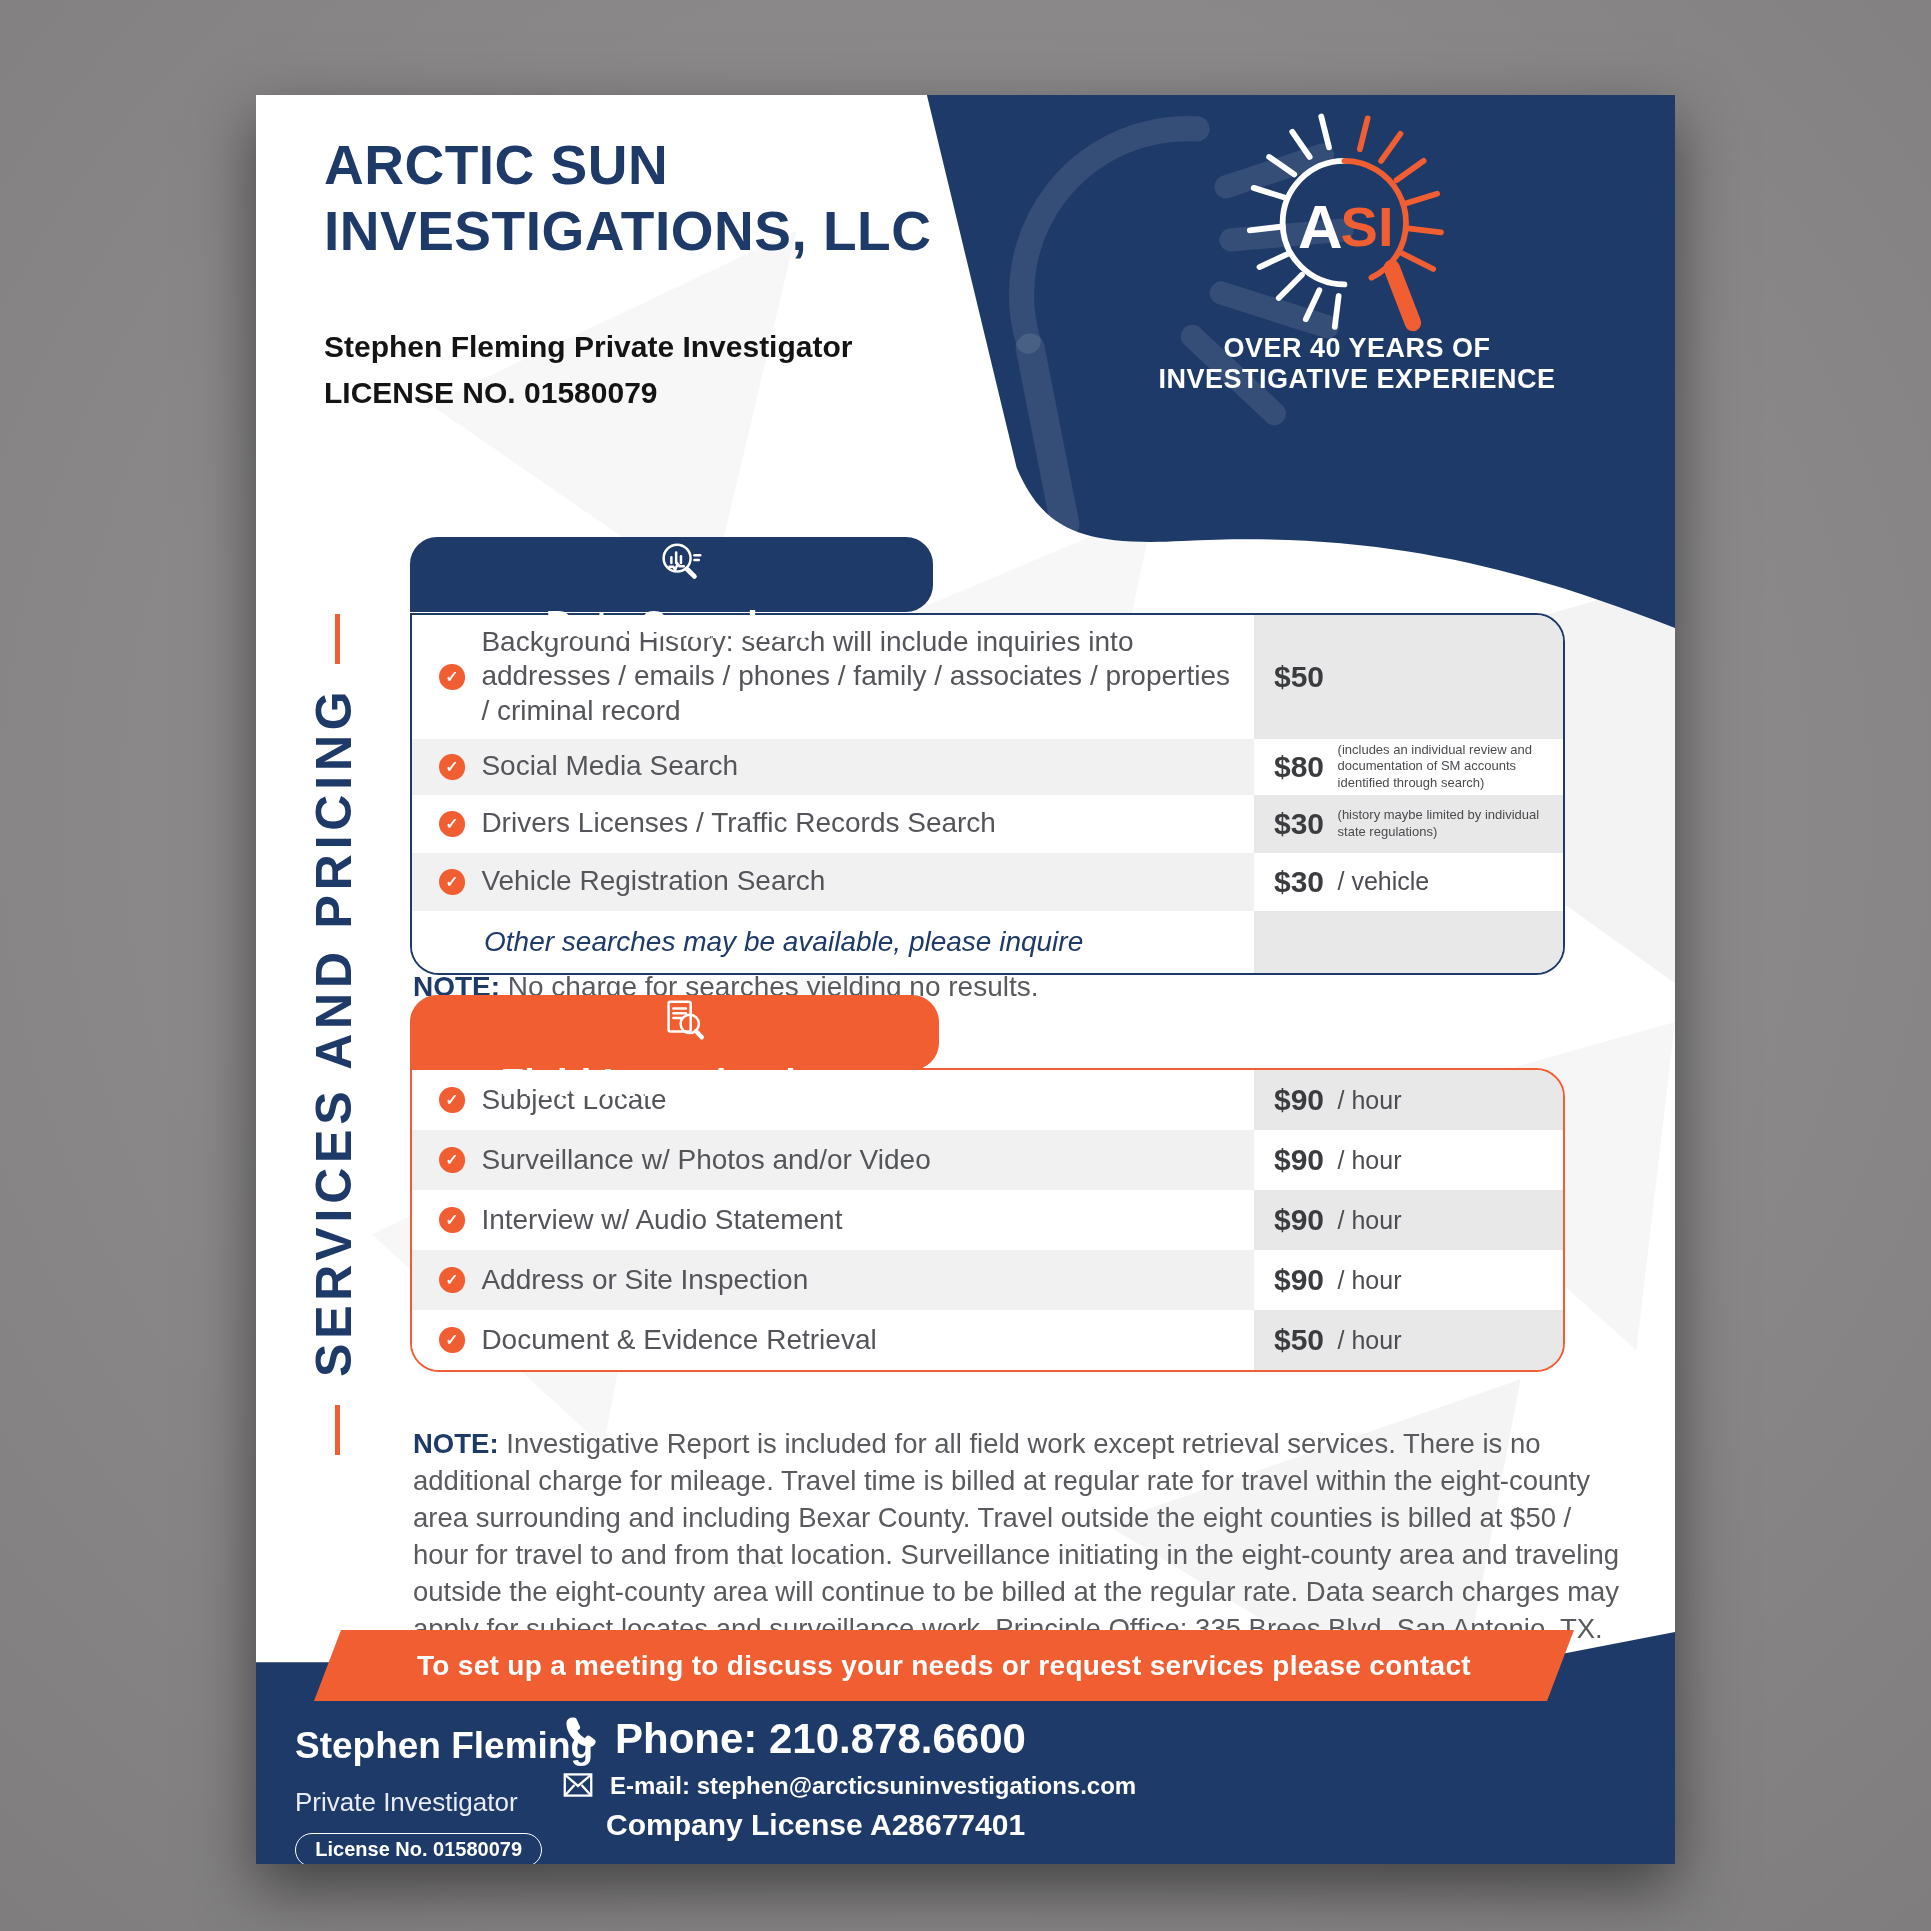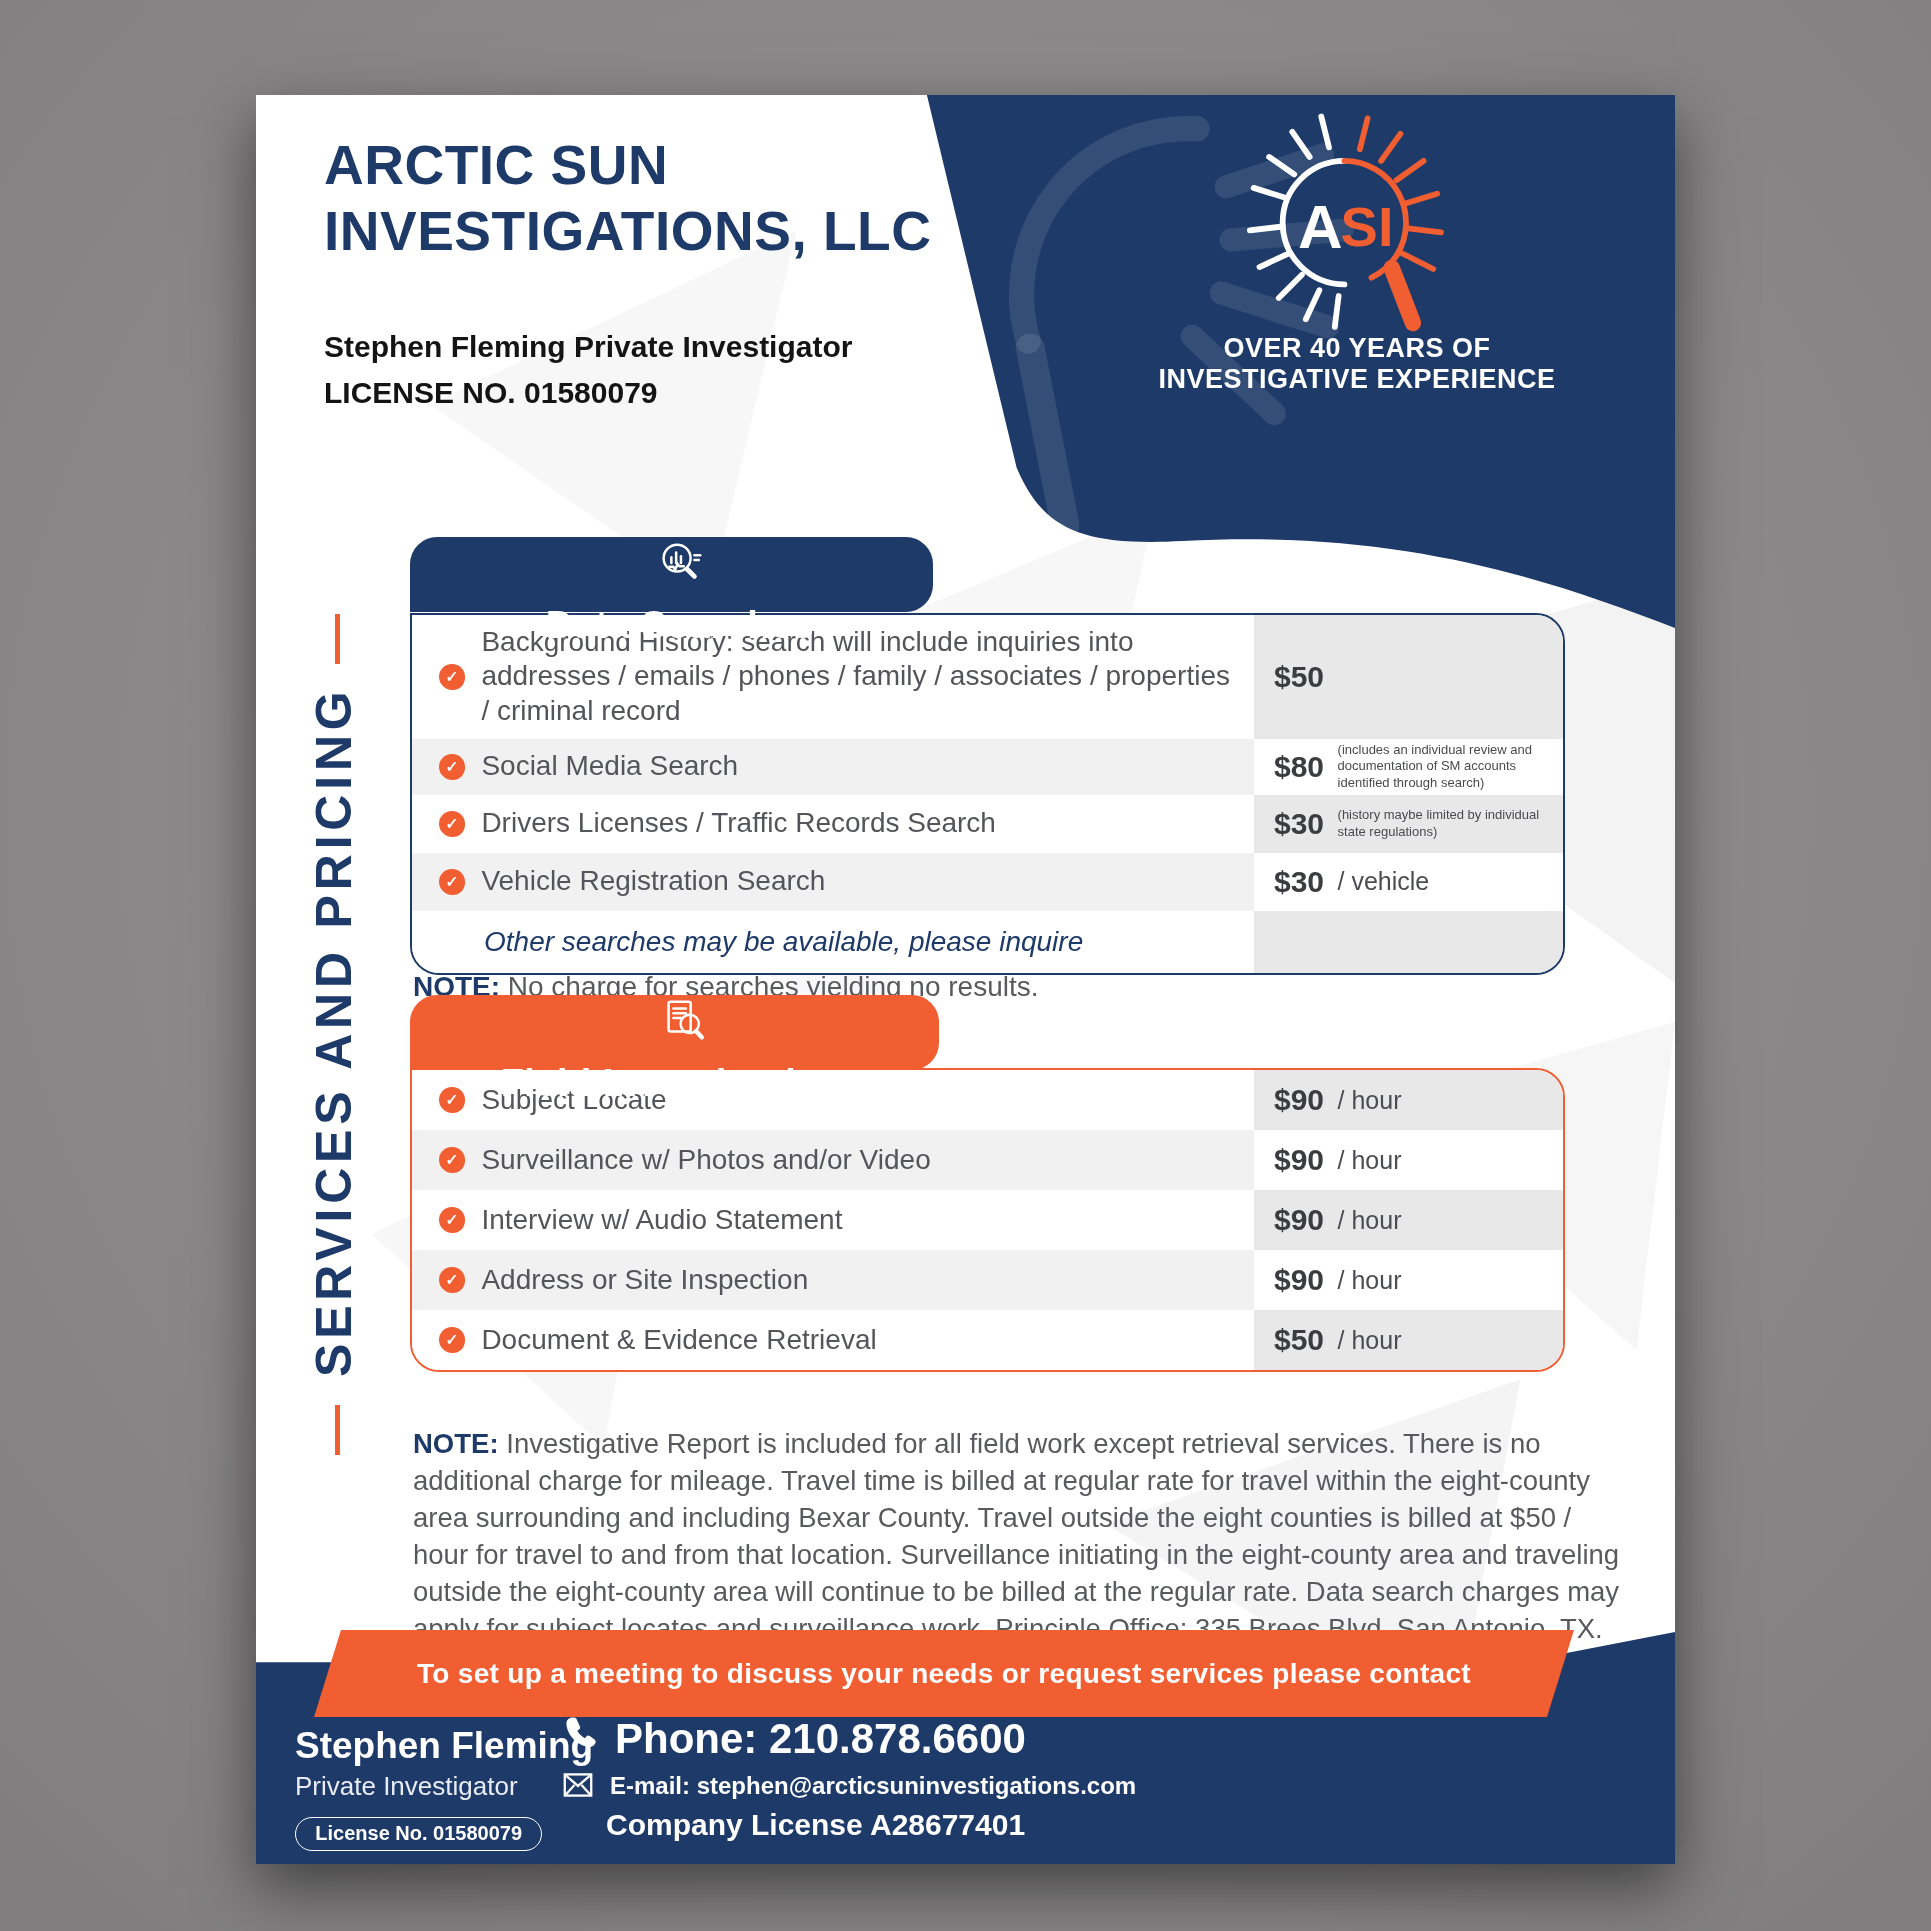--- a/index.html
+++ b/index.html
@@ -68,28 +68,28 @@
   
   .note1{position:absolute;left:157px;top:848px;z-index:2;font-size:28px;color:#595a5e;}
   .note2{position:absolute;left:157px;top:1302px;width:1215px;z-index:2;font-size:27.5px;line-height:37px;color:#595a5e;}
   .note-label{color:#1e3a68;font-weight:800;margin-right:7.7px;}
   
   .band{
     position:absolute;left:0;top:1537px;width:1419px;height:232px;background:#1e3a68;z-index:2;
     clip-path:polygon(0 13%, 89% 13%, 100% 0, 100% 100%, 0 100%);
   }
   .ribbon{
-    position:absolute;left:58px;top:1535px;width:1260px;height:87px;background:#f15e32;z-index:3;
+    position:absolute;left:58px;top:1535px;width:1260px;height:71px;background:#f15e32;z-index:3;
     clip-path:polygon(27px 0, 100% 0, calc(100% - 27px) 100%, 0 100%);
     display:flex;align-items:center;justify-content:center;
     color:#fff;font-size:28px;font-weight:800;letter-spacing:0.3px;
   }
   .f-name{position:absolute;left:39px;top:1630px;z-index:4;color:#fff;}
   .f-name .nm{font-size:37px;font-weight:800;}
-  .f-name .rl{font-size:26px;color:#e9ecf4;margin-top:4px;}
+  .f-name .rl{font-size:26px;color:#e9ecf4;margin-top:20px;}
   .pill{display:inline-block;margin-top:14.5px;border:1.9px solid #fff;border-radius:21px;
     padding:4.8px 19.3px;font-size:20px;font-weight:700;color:#fff;}
   .f-contact{position:absolute;left:307px;top:1620px;z-index:4;color:#fff;}
   .c-line{display:flex;align-items:flex-start;gap:17px;}
   .c-line.phone{font-size:42px;font-weight:800;}
   .c-line.mail{font-size:24px;font-weight:800;margin-top:8.7px;}
   .c-comp{font-size:30px;font-weight:800;margin-top:8.7px;padding-left:43px;}
 </style>
 </head>
 <body>

